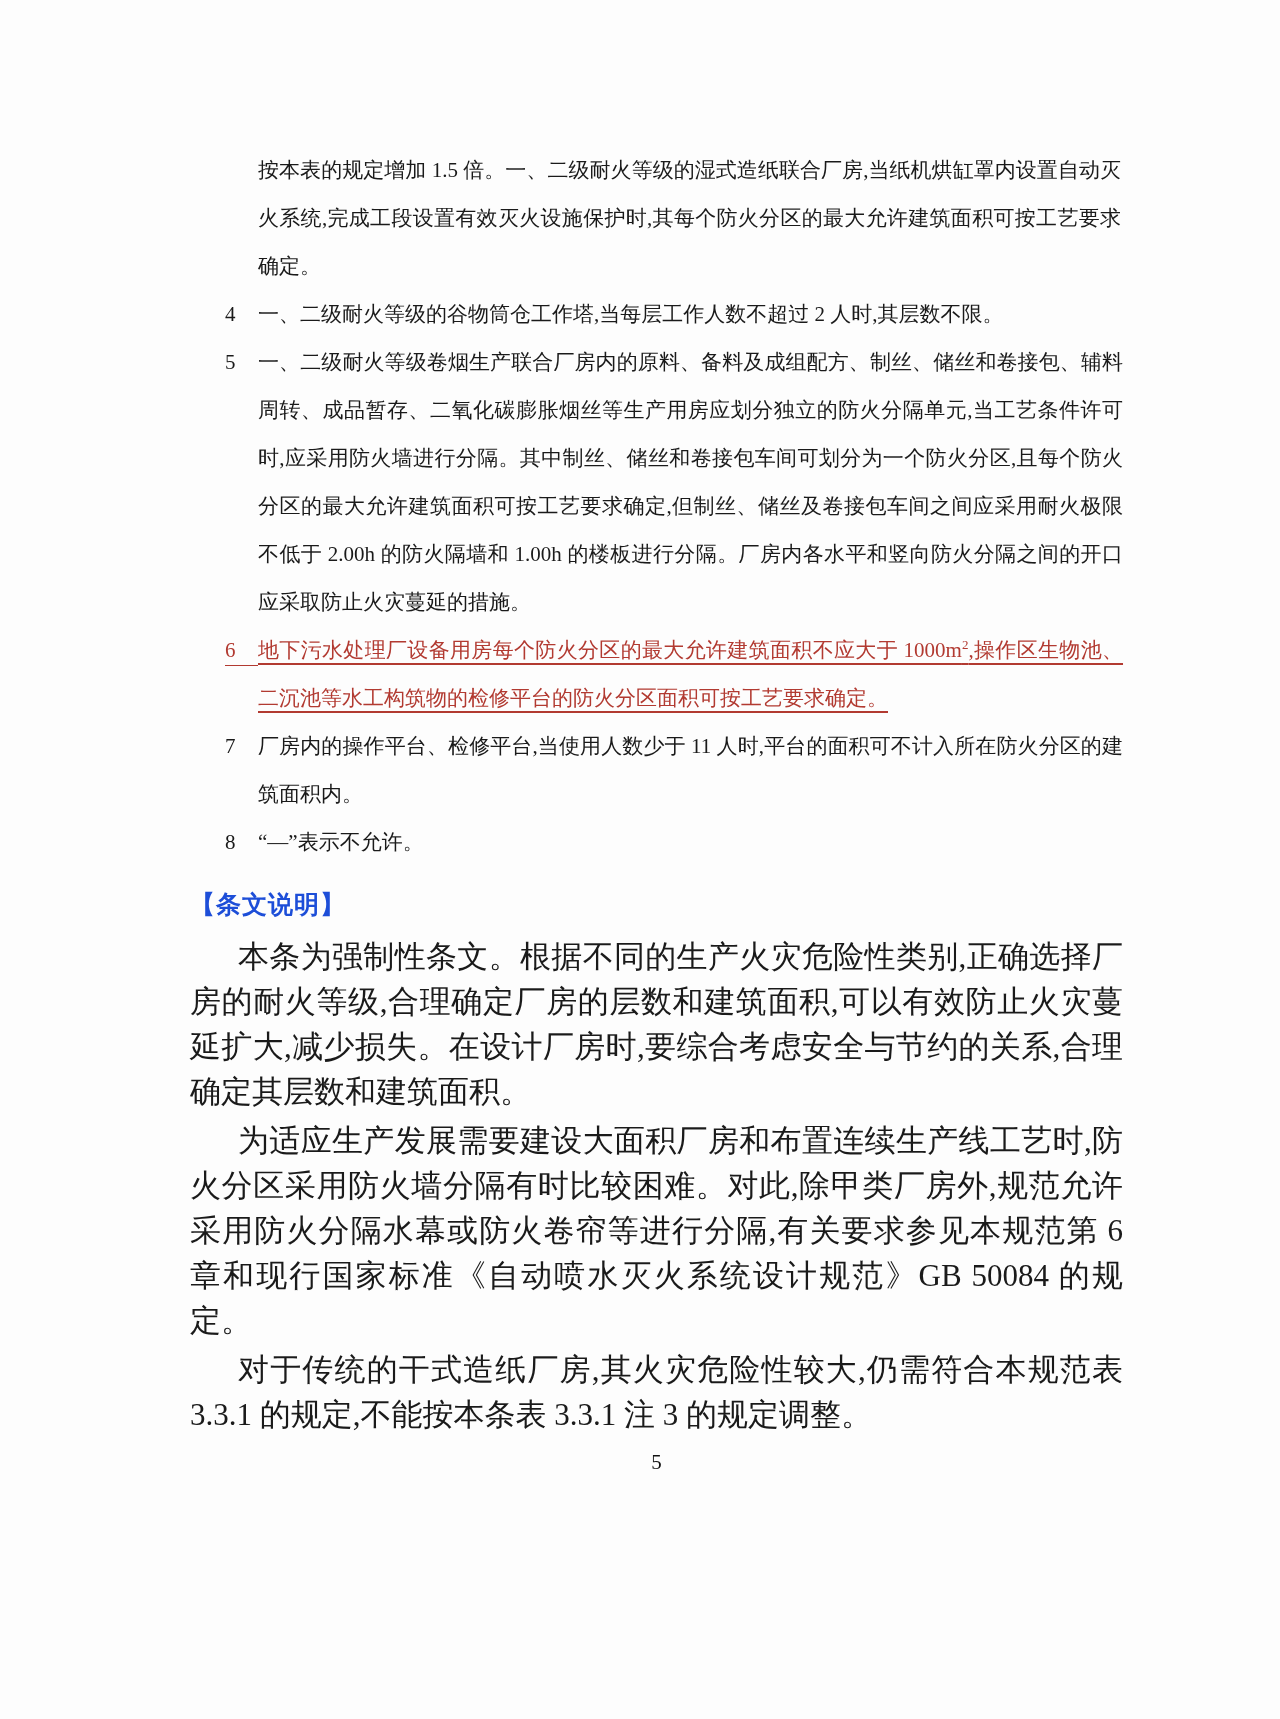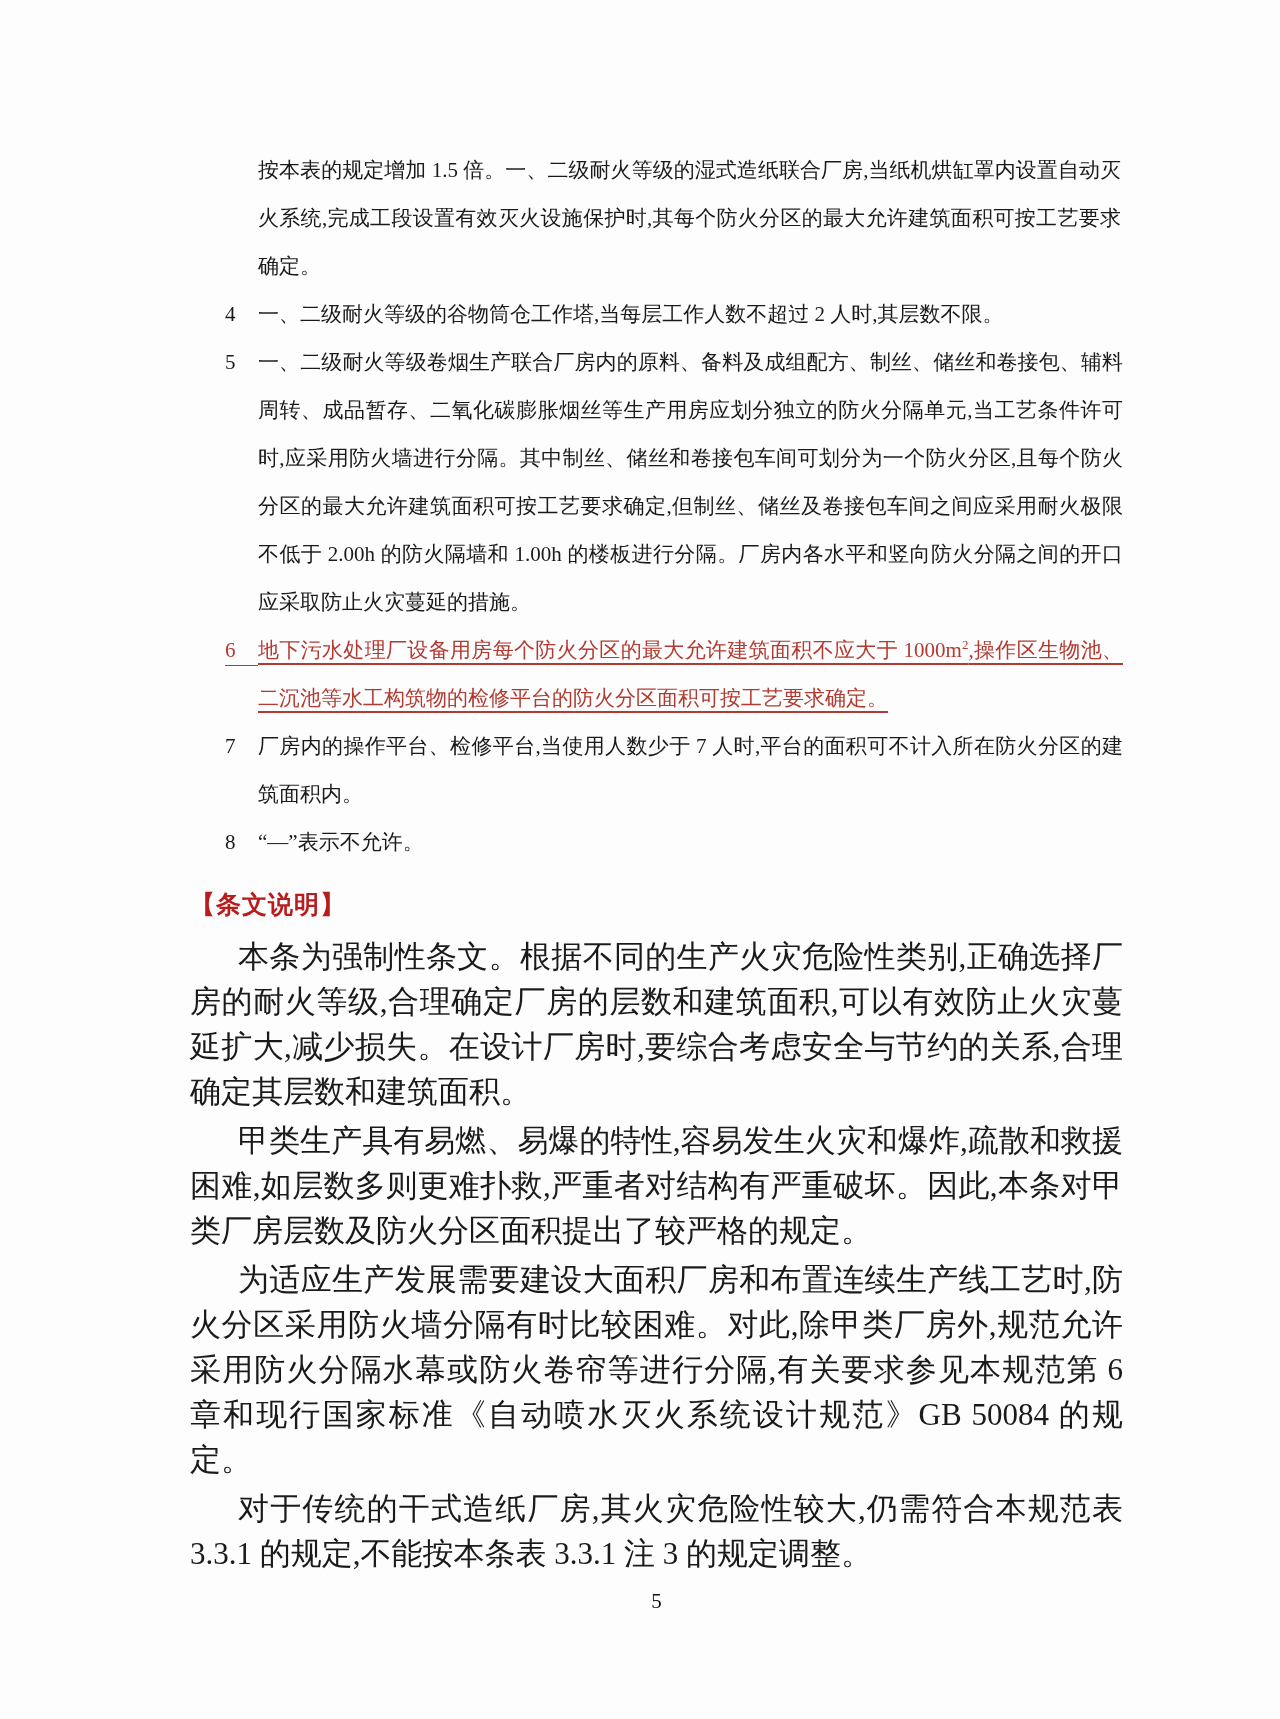--- a/index.html
+++ b/index.html
@@ -48,21 +48,21 @@
     text-underline-offset: 6px;
   }
   .note.inserted .num { height: 39px; border-bottom: 1.5px solid var(--inserted_red); }
   
   .explain-heading {
     margin: 12px 0 0 0;
     font-family: "Liberation Sans", "DejaVu Sans", sans-serif;
     font-weight: bold;
     font-size: 25px;
     line-height: 52px;
-    color: #b91c1c;
+    color: #1d4ed8;
     letter-spacing: 1px;
   }
   .para {
     font-size: 31px;
     line-height: 45px;
     text-align: justify;
     text-indent: 48px;
     margin: 4px 0 0 0;
   }
   .para.inserted {
@@ -98,34 +98,33 @@
         <p class="note-text">一、二级耐火等级卷烟生产联合厂房内的原料、备料及成组配方、制丝、储丝和卷接包、辅料周转、成品暂存、二氧化碳膨胀烟丝等生产用房应划分独立的防火分隔单元,当工艺条件许可时,应采用防火墙进行分隔。其中制丝、储丝和卷接包车间可划分为一个防火分区,且每个防火分区的最大允许建筑面积可按工艺要求确定,但制丝、储丝及卷接包车间之间应采用耐火极限不低于 2.00h 的防火隔墙和 1.00h 的楼板进行分隔。厂房内各水平和竖向防火分隔之间的开口应采取防止火灾蔓延的措施。</p>
       </div>
 
       <div class="note inserted">
         <span class="num">6</span>
         <p class="note-text u"><span>地下污水处理厂设备用房每个防火分区的最大允许建筑面积不应大于 1000m</span><sup>2</sup><span>,操作区生物池、二沉池等水工构筑物的检修平台的防火分区面积可按工艺要求确定。</span></p>
       </div>
 
       <div class="note">
         <span class="num">7</span>
-        <p class="note-text">厂房内的操作平台、检修平台,当使用人数少于 7 人时,平台的面积可不计入所在防火分区的建筑面积内。</p>
+        <p class="note-text">厂房内的操作平台、检修平台,当使用人数少于 11 人时,平台的面积可不计入所在防火分区的建筑面积内。</p>
       </div>
 
       <div class="note">
         <span class="num">8</span>
         <p class="note-text">“—”表示不允许。</p>
       </div>
     </div>
 
     <h2 class="explain-heading">【条文说明】</h2>
 
     <div>
       <p class="para">本条为强制性条文。根据不同的生产火灾危险性类别,正确选择厂房的耐火等级,合理确定厂房的层数和建筑面积,可以有效防止火灾蔓延扩大,减少损失。在设计厂房时,要综合考虑安全与节约的关系,合理确定其层数和建筑面积。</p>
-      <p class="para">甲类生产具有易燃、易爆的特性,容易发生火灾和爆炸,疏散和救援困难,如层数多则更难扑救,严重者对结构有严重破坏。因此,本条对甲类厂房层数及防火分区面积提出了较严格的规定。</p>
       <p class="para">为适应生产发展需要建设大面积厂房和布置连续生产线工艺时,防火分区采用防火墙分隔有时比较困难。对此,除甲类厂房外,规范允许采用防火分隔水幕或防火卷帘等进行分隔,有关要求参见本规范第 6 章和现行国家标准《自动喷水灭火系统设计规范》GB 50084 的规定。</p>
       <p class="para">对于传统的干式造纸厂房,其火灾危险性较大,仍需符合本规范表 3.3.1 的规定,不能按本条表 3.3.1 注 3 的规定调整。</p>
     </div>
 
     <div class="page-number">5</div>
 
   </div>
 </div>
 
 </body></html>

